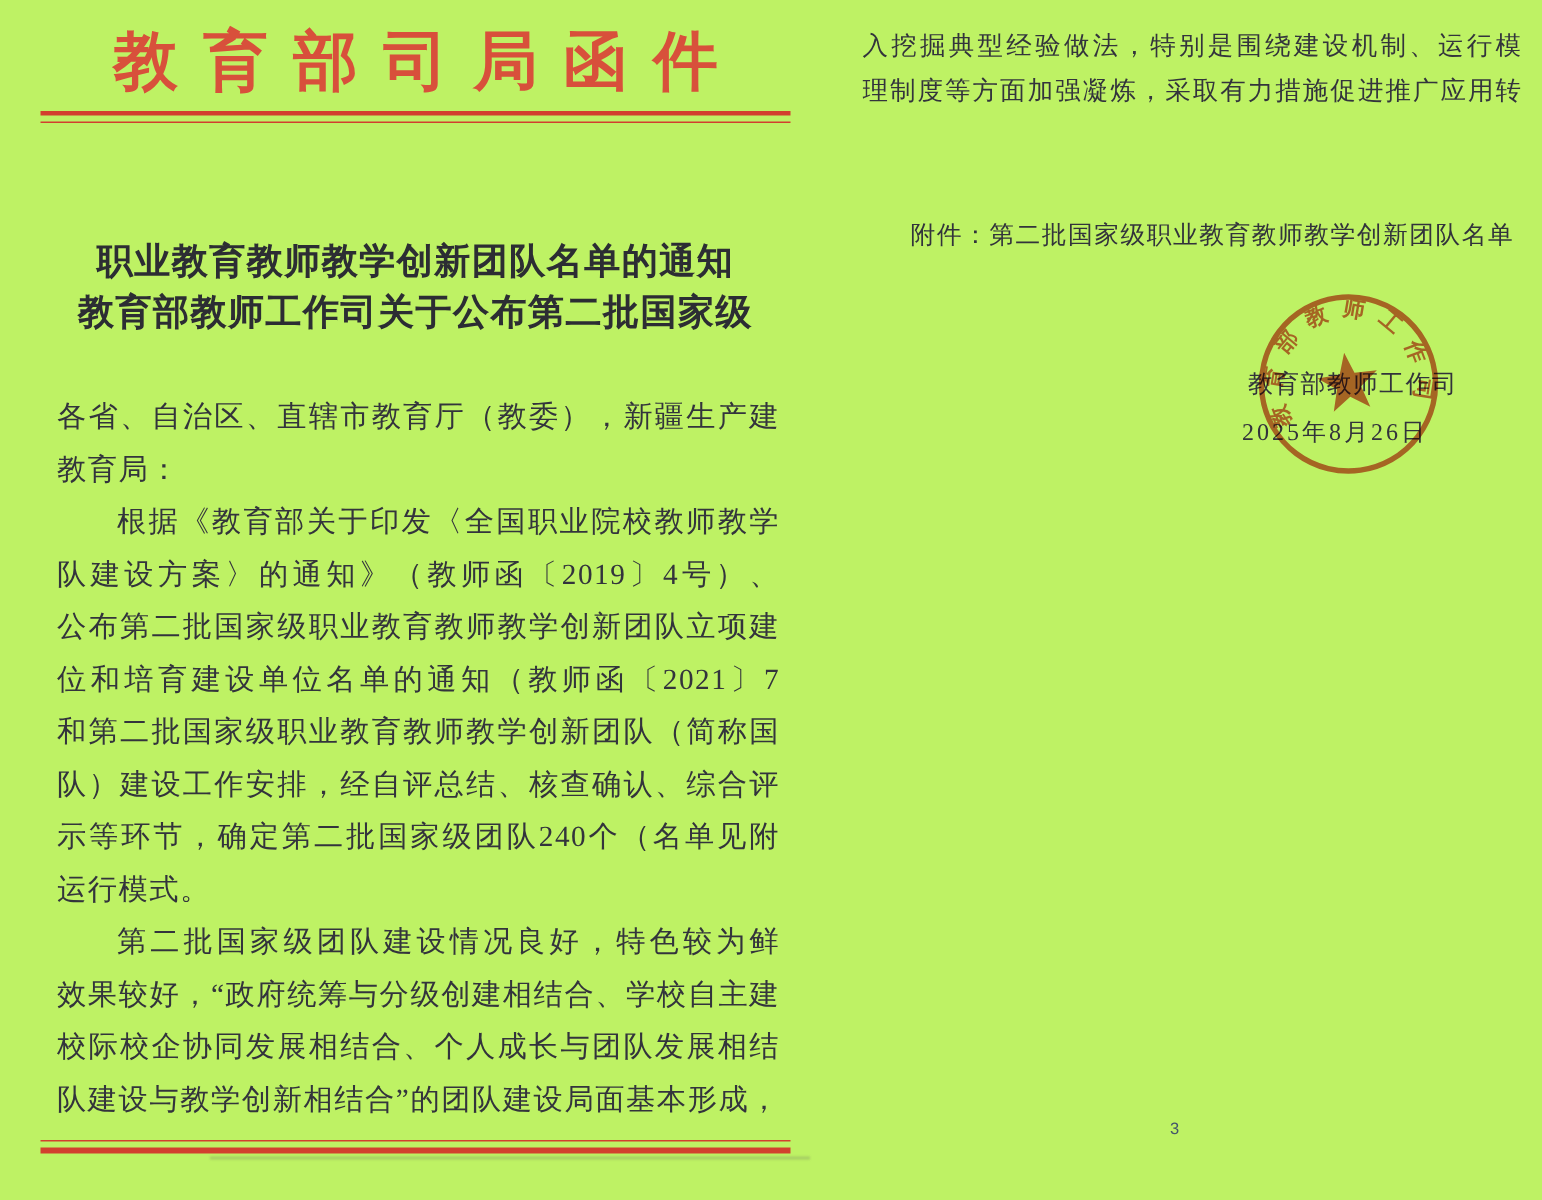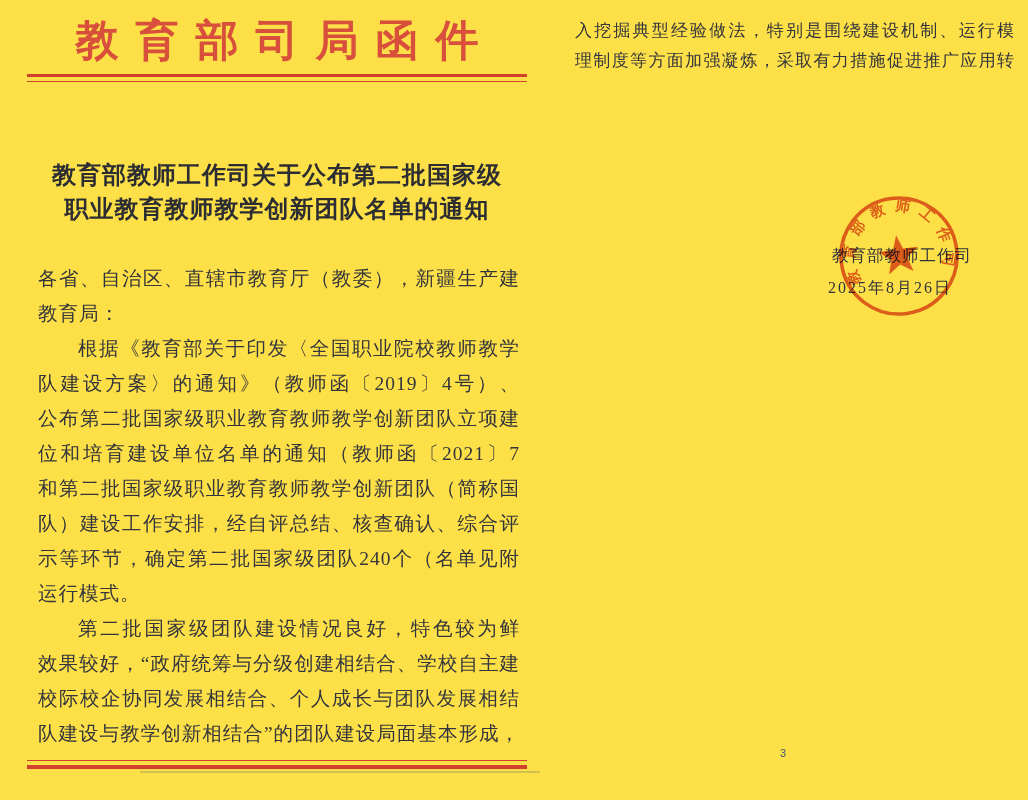--- a/index.html
+++ b/index.html
@@ -1,17 +1,17 @@
 <!DOCTYPE html>
 <html><head>
 <meta charset="utf-8">
 <style>
   html,body{margin:0;padding:0;background:#ffffff;}
   .canvas{
-    position:relative;width:1028px;height:800px;background:#fde047;overflow:hidden;
+    position:relative;width:1028px;height:800px;background:#bef264;overflow:hidden;
     font-family:"Liberation Serif","DejaVu Serif",serif;color:#32333b;
   }
   .abs{position:absolute;}
   
   .letterhead{
     left:27px;top:12px;width:500px;text-align:center;
     color:#d8503b;font-weight:bold;font-size:43px;letter-spacing:17px;padding-left:17px;
     box-sizing:border-box;white-space:nowrap;
   }
   .rule-top{
@@ -63,22 +63,22 @@
 </style>
 </head>
 <body>
 
 <div class="canvas">
 
   <div class="abs letterhead">教育部司局函件</div>
   <div class="abs rule-top"></div>
 
   <div class="abs title">
+    <div>职业教育教师教学创新团队名单的通知</div>
     <div>教育部教师工作司关于公布第二批国家级</div>
-    <div>职业教育教师教学创新团队名单的通知</div>
   </div>
 
   <div class="abs body-left">
     <div class="ln j">各省、自治区、直辖市教育厅（教委），新疆生产建设兵团</div>
     <div class="ln">教育局：</div>
     <div class="ln indent j">根据《教育部关于印发〈全国职业院校教师教学创新团</div>
     <div class="ln j">队建设方案〉的通知》（教师函〔2019〕4号）、《教育部关于</div>
     <div class="ln j">公布第二批国家级职业教育教师教学创新团队立项建设单</div>
     <div class="ln j">位和培育建设单位名单的通知（教师函〔2021〕7号）》要求</div>
     <div class="ln j">和第二批国家级职业教育教师教学创新团队（简称国家级团</div>
@@ -92,20 +92,21 @@
   </div>
 
   <div class="abs rule-bottom"></div>
   <div class="abs edge-smudge"></div>
 
   <div class="abs body-right">
     <div class="ln">入挖掘典型经验做法，特别是围绕建设机制、运行模式、管</div>
     <div class="ln">理制度等方面加强凝炼，采取有力措施促进推广应用转化。</div>
   </div>
 
+  <div class="abs attachment">附件：第二批国家级职业教育教师教学创新团队名单</div>
 
   <div class="abs signer">教育部教师工作司</div>
   <div class="abs sign-date">2025年8月26日</div>
 
   <svg class="abs seal" viewBox="0 0 130 130">
     <circle cx="65" cy="65" r="58" fill="none" stroke="#d8503b" stroke-width="3.6"></circle>
     <polygon points="65,44 60,58.1 45,58.5 56.9,67.6 52.7,82 65,73.5 77.3,82 73.1,67.6 85,58.5 70,58.1" fill="#d8503b"></polygon>
     <path id="seal-arc" d="M 28.1 90.8 A 45 45 0 1 1 101.9 90.8" fill="none"></path>
     <text font-size="14.5" fill="#d8503b" letter-spacing="9" font-family="Liberation Serif, DejaVu Serif, serif" font-weight="bold">
       <textPath href="#seal-arc" startOffset="6">教育部教师工作司</textPath>

